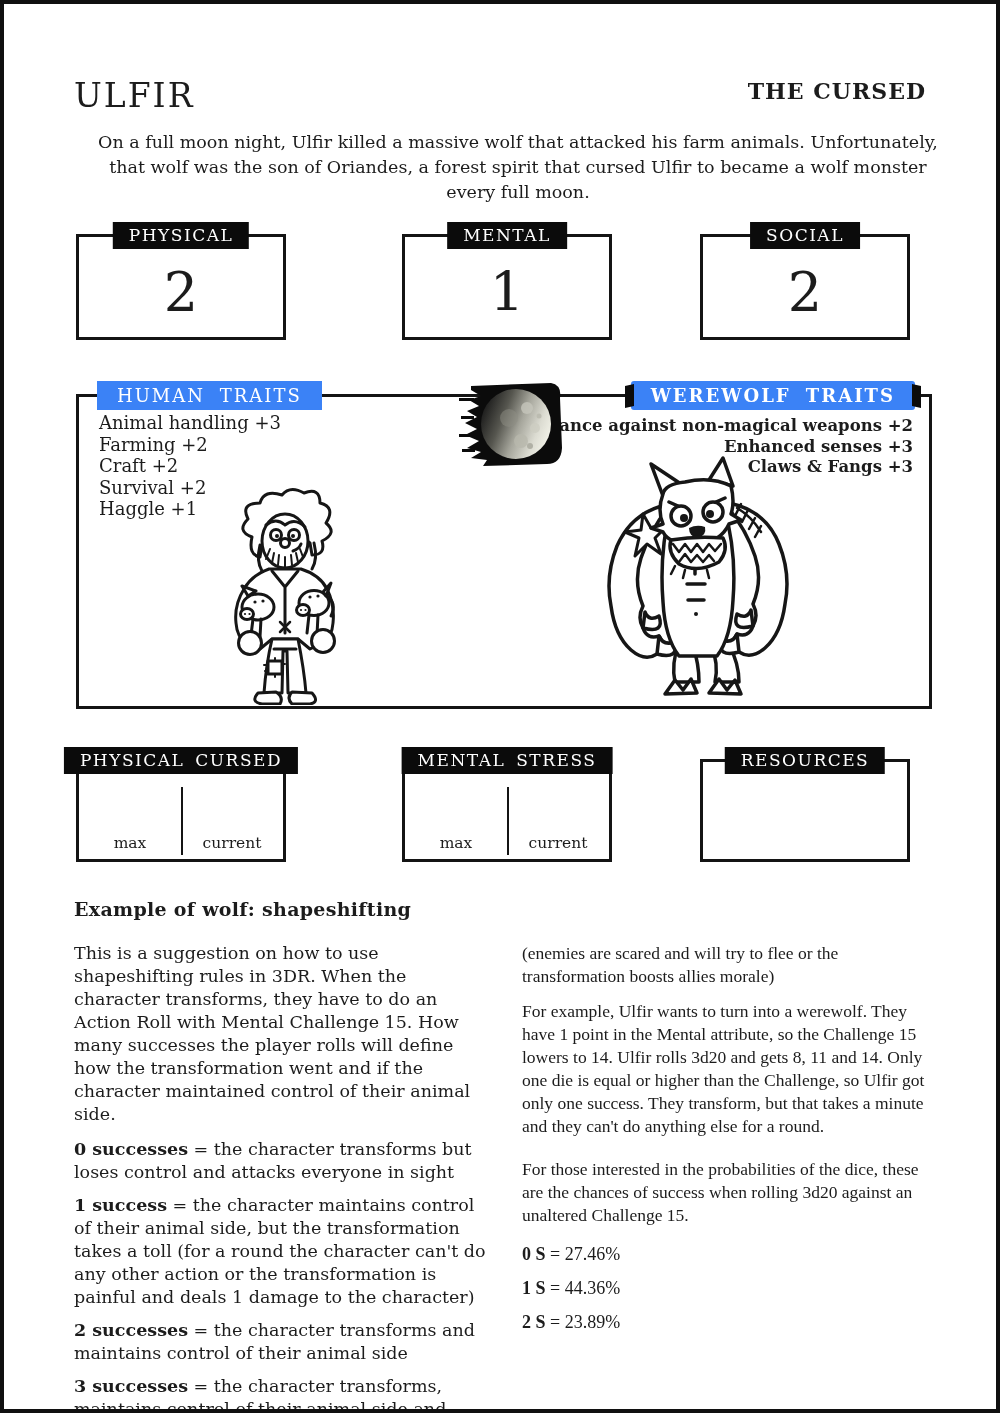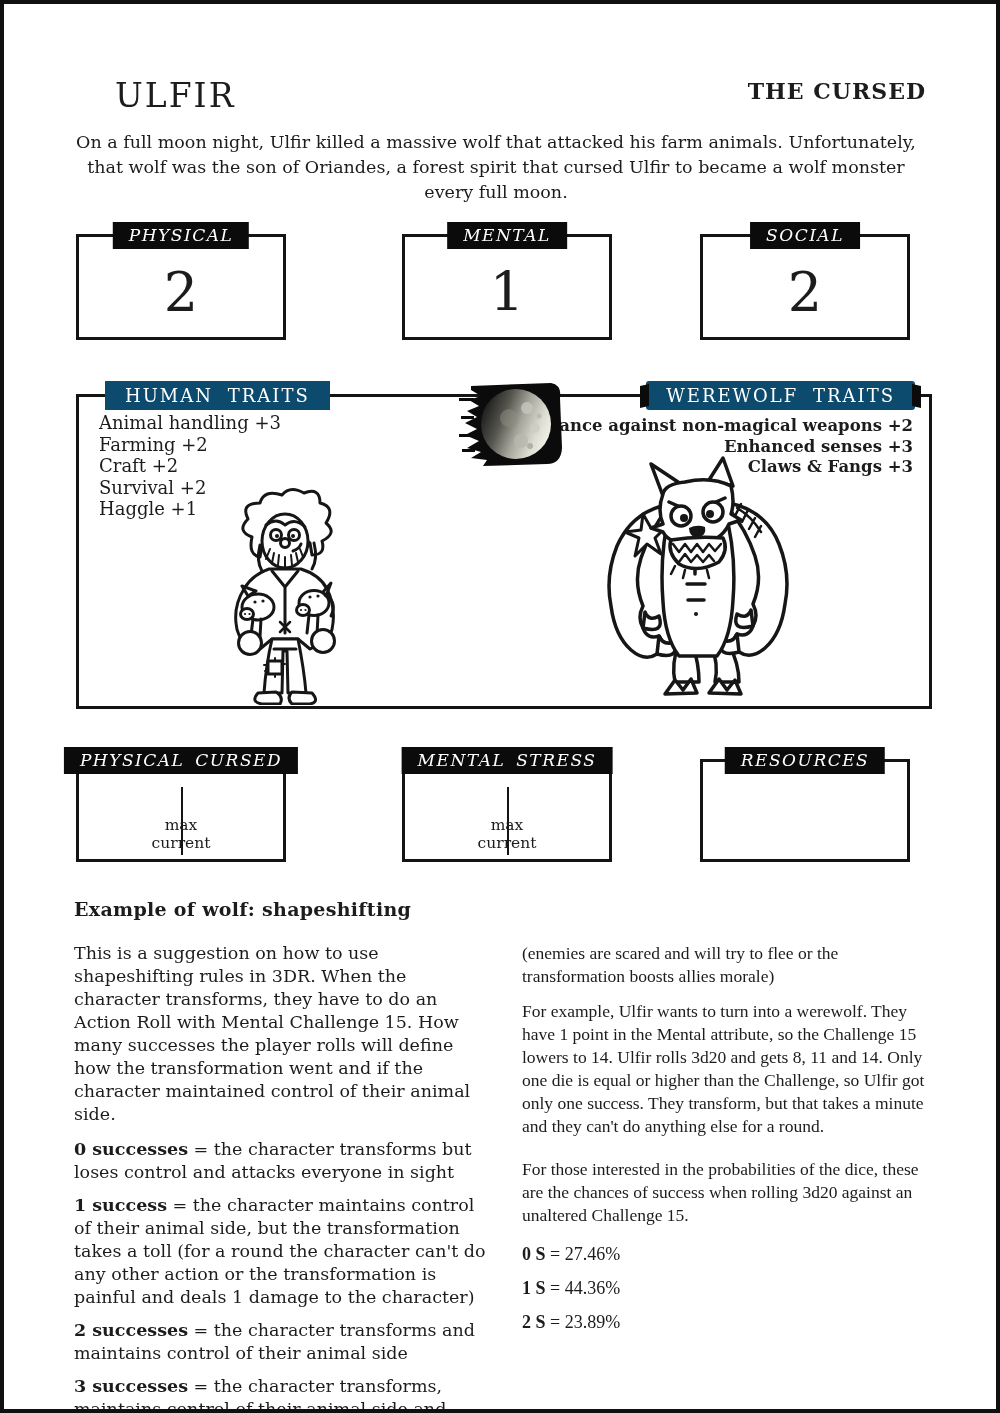--- a/index.html
+++ b/index.html
@@ -2,51 +2,51 @@
 <html><head>
 <meta charset="utf-8">
 <style>
   html,body{margin:0;padding:0;background:#e8e8e8;}
   .page{
     position:relative;width:1000px;height:1413px;margin:0 auto;
     background:#ffffff;border:4px solid #101010;box-sizing:border-box;
     font-family:"DejaVu Serif","Liberation Serif",serif;color:#1c1c1c;overflow:hidden;
   }
   
-  .char-name{position:absolute;left:70px;top:72px;font-size:33px;letter-spacing:2px;margin-left:41px;}
+  .char-name{position:absolute;left:70px;top:72px;font-size:33px;letter-spacing:2px;}
   .archetype{position:absolute;right:70px;top:74px;font-size:22px;font-weight:bold;letter-spacing:1px;}
-  .description{position:absolute;left:72px;top:126px;width:840px;text-align:center;font-size:17.5px;line-height:1.42;}
+  .description{position:absolute;left:94px;top:126px;width:840px;text-align:center;font-size:17.5px;line-height:1.42;}
   
   .box{position:absolute;border:3px solid #141414;background:#fff;box-sizing:border-box;}
   .box-tab{
     position:absolute;top:-15px;left:50%;transform:translateX(-50%);
     background:#0b0b0b;color:#fff;font-size:17px;letter-spacing:1.5px;word-spacing:4px;
-    padding:3px 16px;white-space:nowrap;line-height:1.25;font-style:italic;
+    padding:3px 16px;white-space:nowrap;line-height:1.25;
   }
   .attr-box{top:230px;width:210px;height:106px;}
   .pos-a{left:72px}.pos-b{left:398px}.pos-c{left:696px}
   .attr-value{position:absolute;left:0;right:0;top:0;bottom:0;display:flex;align-items:center;justify-content:center;font-size:54px;padding-top:10px;}
   
   .traits-box{left:72px;top:390px;width:856px;height:315px;}
-  .banner{position:absolute;top:-16px;background:#0c4a6e;color:#fff;padding:3px 20px;font-size:18px;letter-spacing:2px;word-spacing:7px;white-space:nowrap;line-height:1.3;margin-left:8px;}
+  .banner{position:absolute;top:-16px;background:#3b82f6;color:#fff;padding:3px 20px;font-size:18px;letter-spacing:2px;word-spacing:7px;white-space:nowrap;line-height:1.3;}
   .human-banner{left:18px;}
-  .were-banner{right:14px;font-weight:normal;border-radius:3px;}
+  .were-banner{right:14px;font-weight:bold;border-radius:3px;}
   .were-banner::before,.were-banner::after{content:"";position:absolute;top:4px;width:9px;height:75%;background:#0b0b0b;}
   .were-banner::before{left:-6px;transform:skewY(-14deg);}
   .were-banner::after{right:-6px;transform:skewY(14deg);}
   .human-list{position:absolute;left:20px;top:15px;font-size:18px;line-height:21.5px;}
   .were-list{position:absolute;right:16px;top:19px;text-align:right;font-weight:bold;font-size:16.5px;line-height:20.5px;}
   .moon-wrap{position:absolute;left:380px;top:-19px;width:106px;height:94px;}
   .farmer-wrap{position:absolute;left:143px;top:86px;width:128px;height:222px;}
   .werewolf-wrap{position:absolute;left:520px;top:55px;width:196px;height:248px;}
   svg{display:block;}
   
   .tracker-box{top:755px;width:210px;height:103px;}
   .stress-divider{position:absolute;left:50%;top:25px;height:68px;width:2px;background:#141414;}
-  .stress-labels{position:absolute;left:0;right:0;bottom:7px;display:flex;font-size:15.5px;flex-direction:column;}
+  .stress-labels{position:absolute;left:0;right:0;bottom:7px;display:flex;font-size:15.5px;}
   .stress-labels span{flex:1;text-align:center;}
   
   .example-heading{position:absolute;left:70px;top:894px;font-size:19px;font-weight:bold;letter-spacing:.3px;}
   .col{position:absolute;top:938px;font-size:17.5px;line-height:23px;}
   .col-left{left:70px;width:412px;}
   .col-right{left:518px;width:415px;font-family:Liberation Serif, serif;}
   .col p{margin:0 0 12px;}
   .levels p{margin:0 0 10px;}
   .levels p:first-child{margin-top:9px;}
   .gap-top{margin-top:20px !important;}

